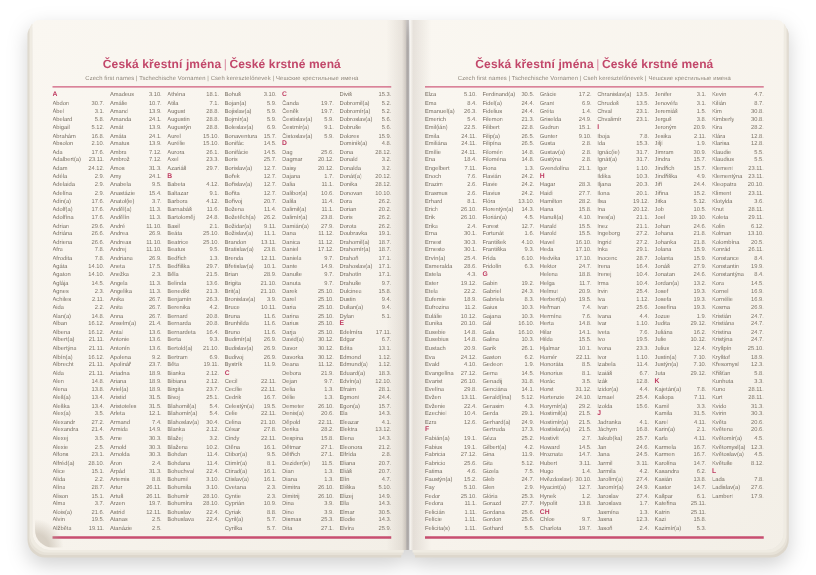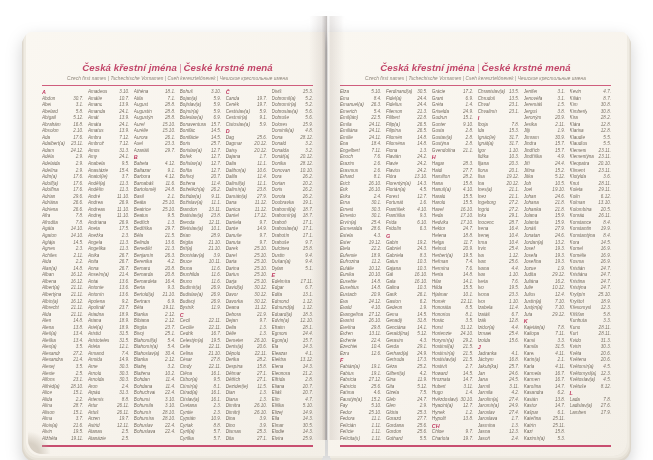--- a/index.html
+++ b/index.html
@@ -7,24 +7,23 @@
     width:653px;height:460px;background:#ffffff;
     font-family:"Liberation Sans","DejaVu Sans",sans-serif;
     position:relative;overflow:hidden;
   }
   .scene{position:absolute;inset:0;}
   .book{
     position:absolute;left:26px;top:16px;width:601px;height:430px;
     filter:drop-shadow(0 6px 8px rgba(0,0,0,0.18));
   }
   .page{
-    position:absolute;top:16px;height:424px;width:299px;
+    position:absolute;top:0;height:424px;width:299px;
     background:linear-gradient(135deg,#faf7f1 0%,#f7f3ec 60%,#f3efe7 100%);
     box-sizing:border-box;
-    font-style:italic;
   }
   .page-left{
     left:0;border-radius:5px 0 0 14px;
     box-shadow:-2px 2px 0 #efebe2,-3px 4px 0 #e7e2d8,-4px 6px 0 #ddd7cc;
     padding:30px 12px 0 16px;
   }
   .page-right{
     right:0;border-radius:0 5px 14px 0;
     box-shadow:2px 2px 0 #efebe2,3px 4px 0 #e7e2d8,4px 6px 0 #ddd7cc;
     padding:30px 16px 0 12px;

